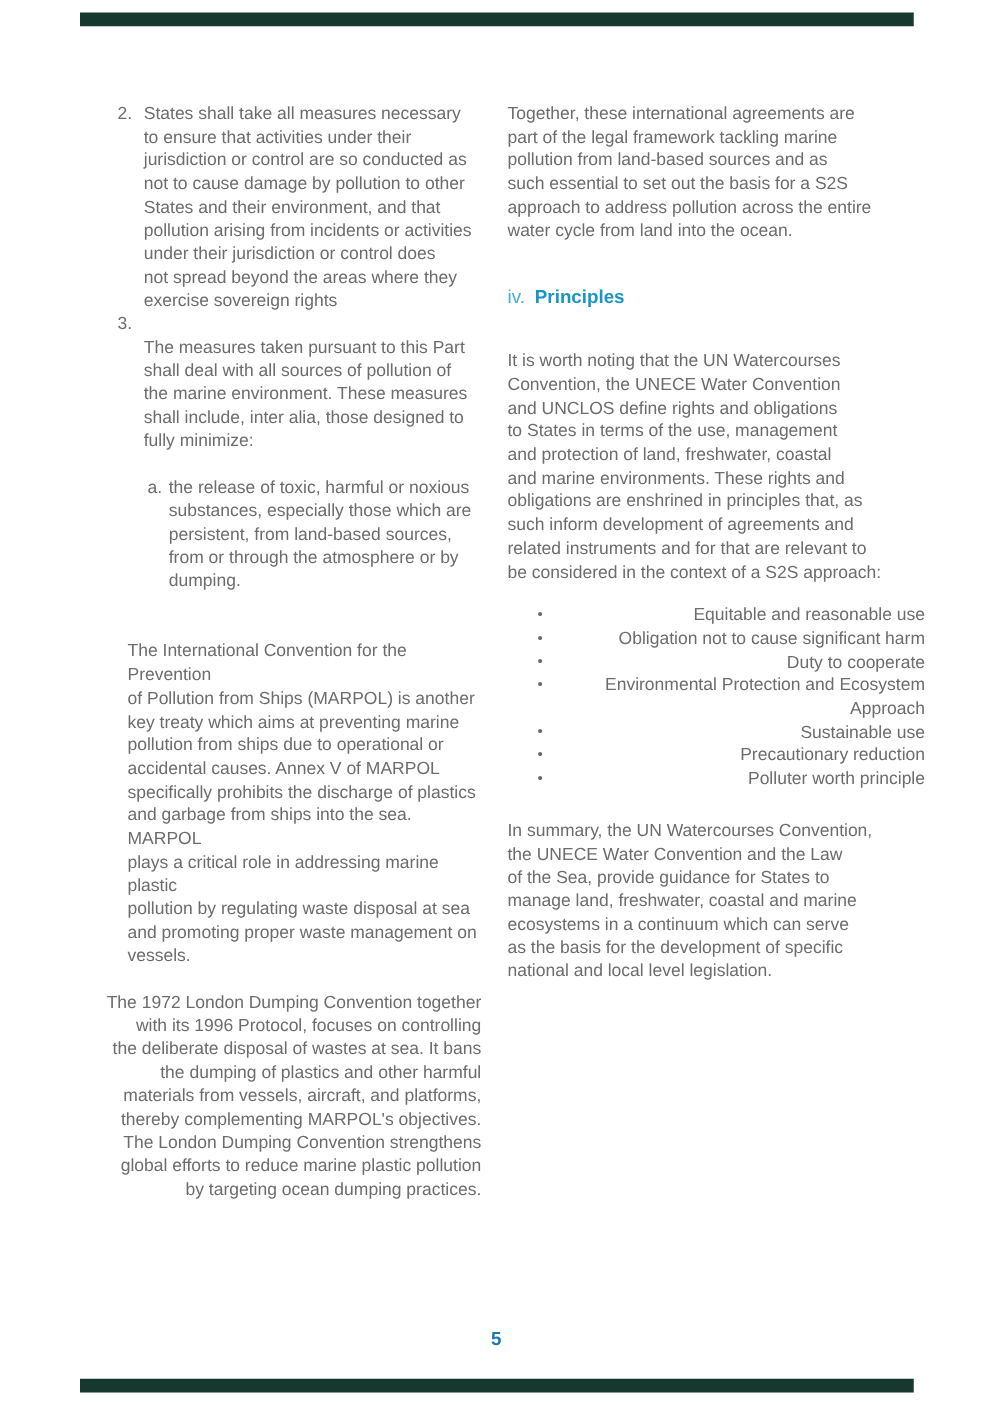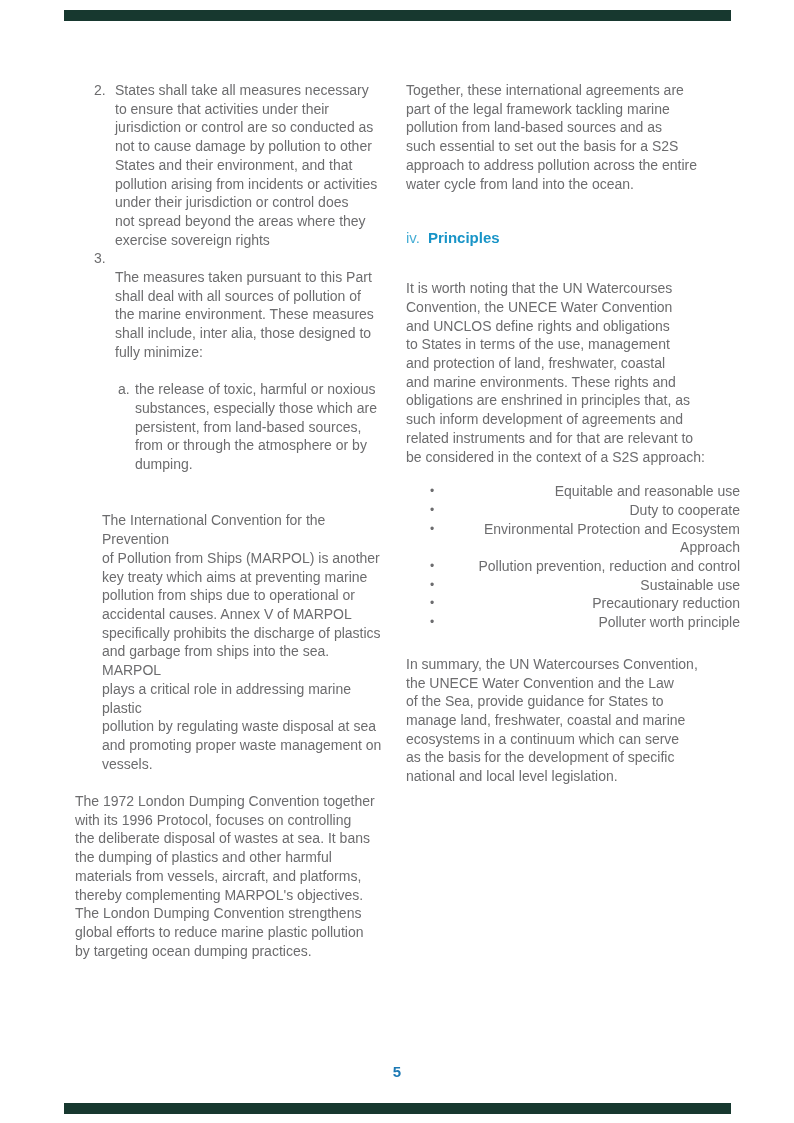--- a/index.html
+++ b/index.html
@@ -18,21 +18,21 @@
 
   .columns{
     position:absolute;left:75px;top:81px;width:665px;
     display:flex;gap:21px;
     font-size:14px;line-height:18.7px;
   }
   .col-left{width:310px;flex:0 0 310px;}
   .col-right{width:334px;flex:0 0 334px;}
 
   .para{margin:0;white-space:pre-line;}
-  .para + .para{margin-top:18.7px;}
+  .para + .para{margin-top:18.7px;text-align:right;}
 
   .num-list{padding-left:19px;}
   .num-item{display:flex;align-items:flex-start;}
   .num-item .marker{flex:0 0 21px;}
   .num-item .itext{flex:1;white-space:pre-line;}
   .sub-item{display:flex;align-items:flex-start;margin-left:3px;}
   .sub-item .marker{flex:0 0 17px;}
   .sub-item .itext{flex:1;white-space:pre-line;}
   .after-list{margin-top:19px;margin-left:27px;}
 
@@ -144,24 +144,24 @@
 to States in terms of the use, management
 and protection of land, freshwater, coastal
 and marine environments. These rights and
 obligations are enshrined in principles that, as
 such inform development of agreements and
 related instruments and for that are relevant to
 be considered in the context of a S2S approach:</p>
 
       <ul class="bullet-list">
         <li><span>Equitable and reasonable use</span></li>
+        <li><span>Obligation not to cause significant harm</span></li>
         <li><span>Duty to cooperate</span></li>
         <li><span>Environmental Protection and Ecosystem
 Approach</span></li>
-        <li><span>Pollution prevention, reduction and control</span></li>
         <li><span>Sustainable use</span></li>
         <li><span>Precautionary reduction</span></li>
         <li><span>Polluter worth principle</span></li>
       </ul>
 
       <p class="para summary">In summary, the UN Watercourses Convention,
 the UNECE Water Convention and the Law
 of the Sea, provide guidance for States to
 manage land, freshwater, coastal and marine
 ecosystems in a continuum which can serve

